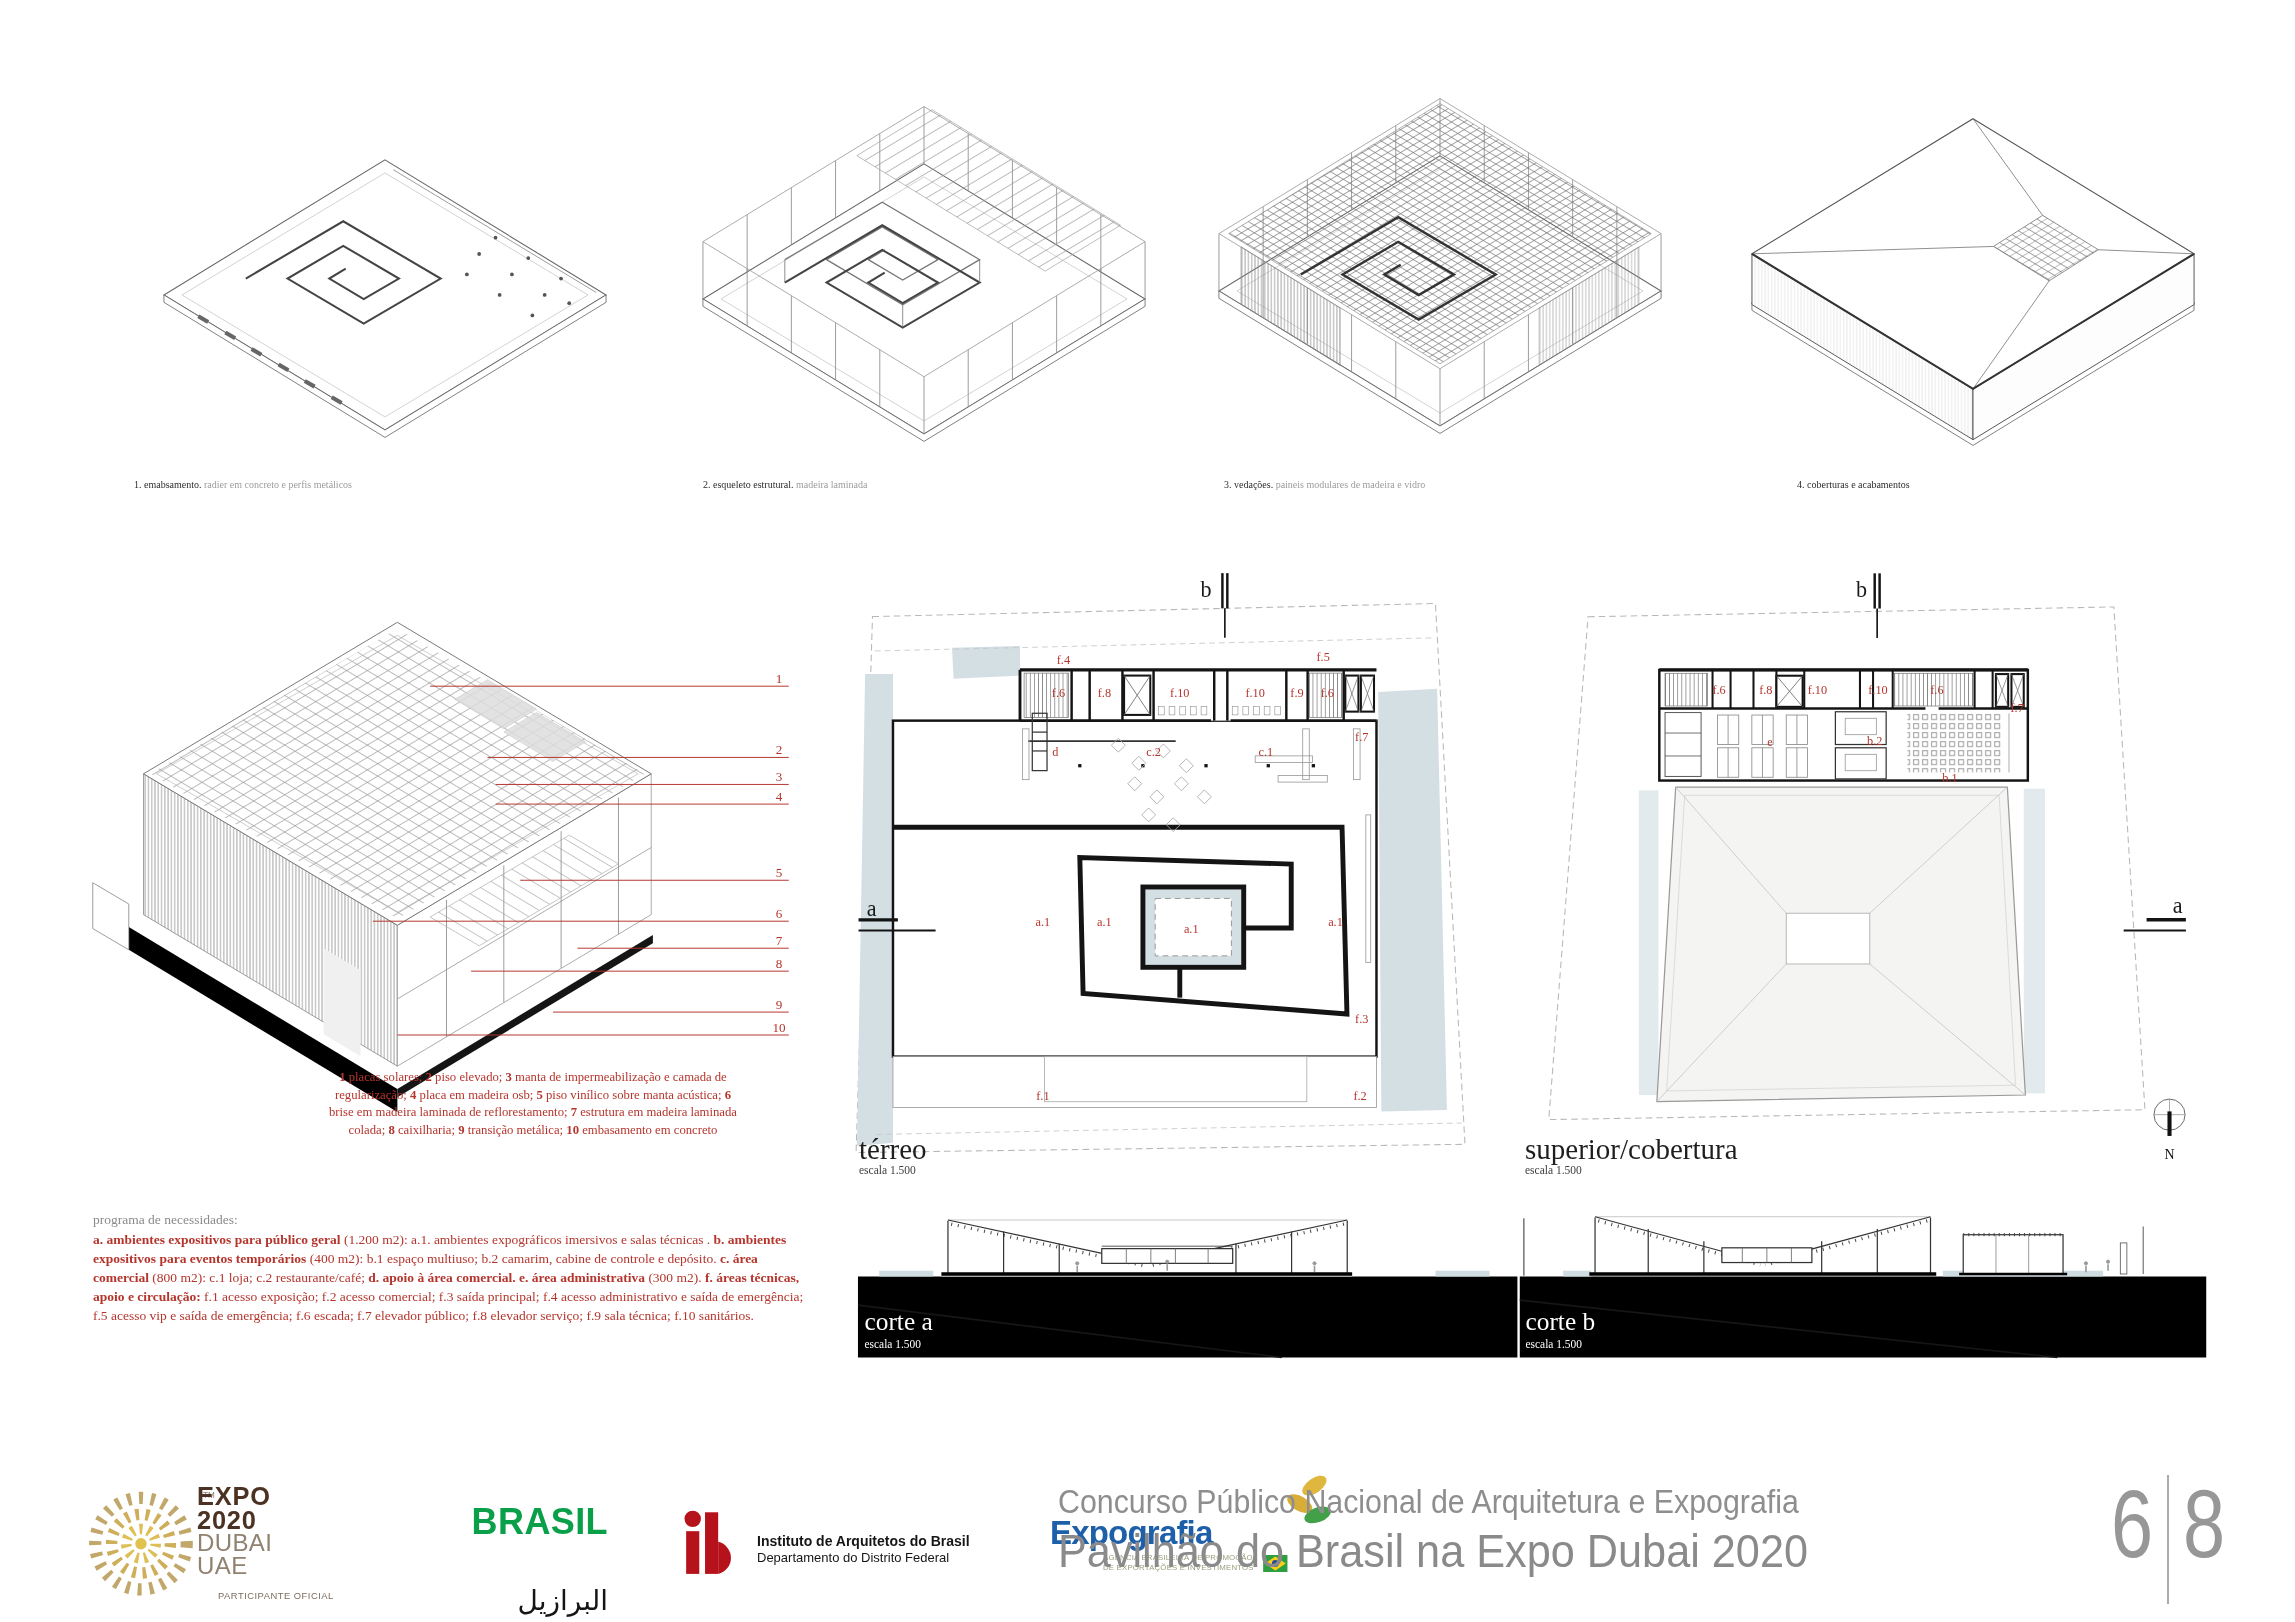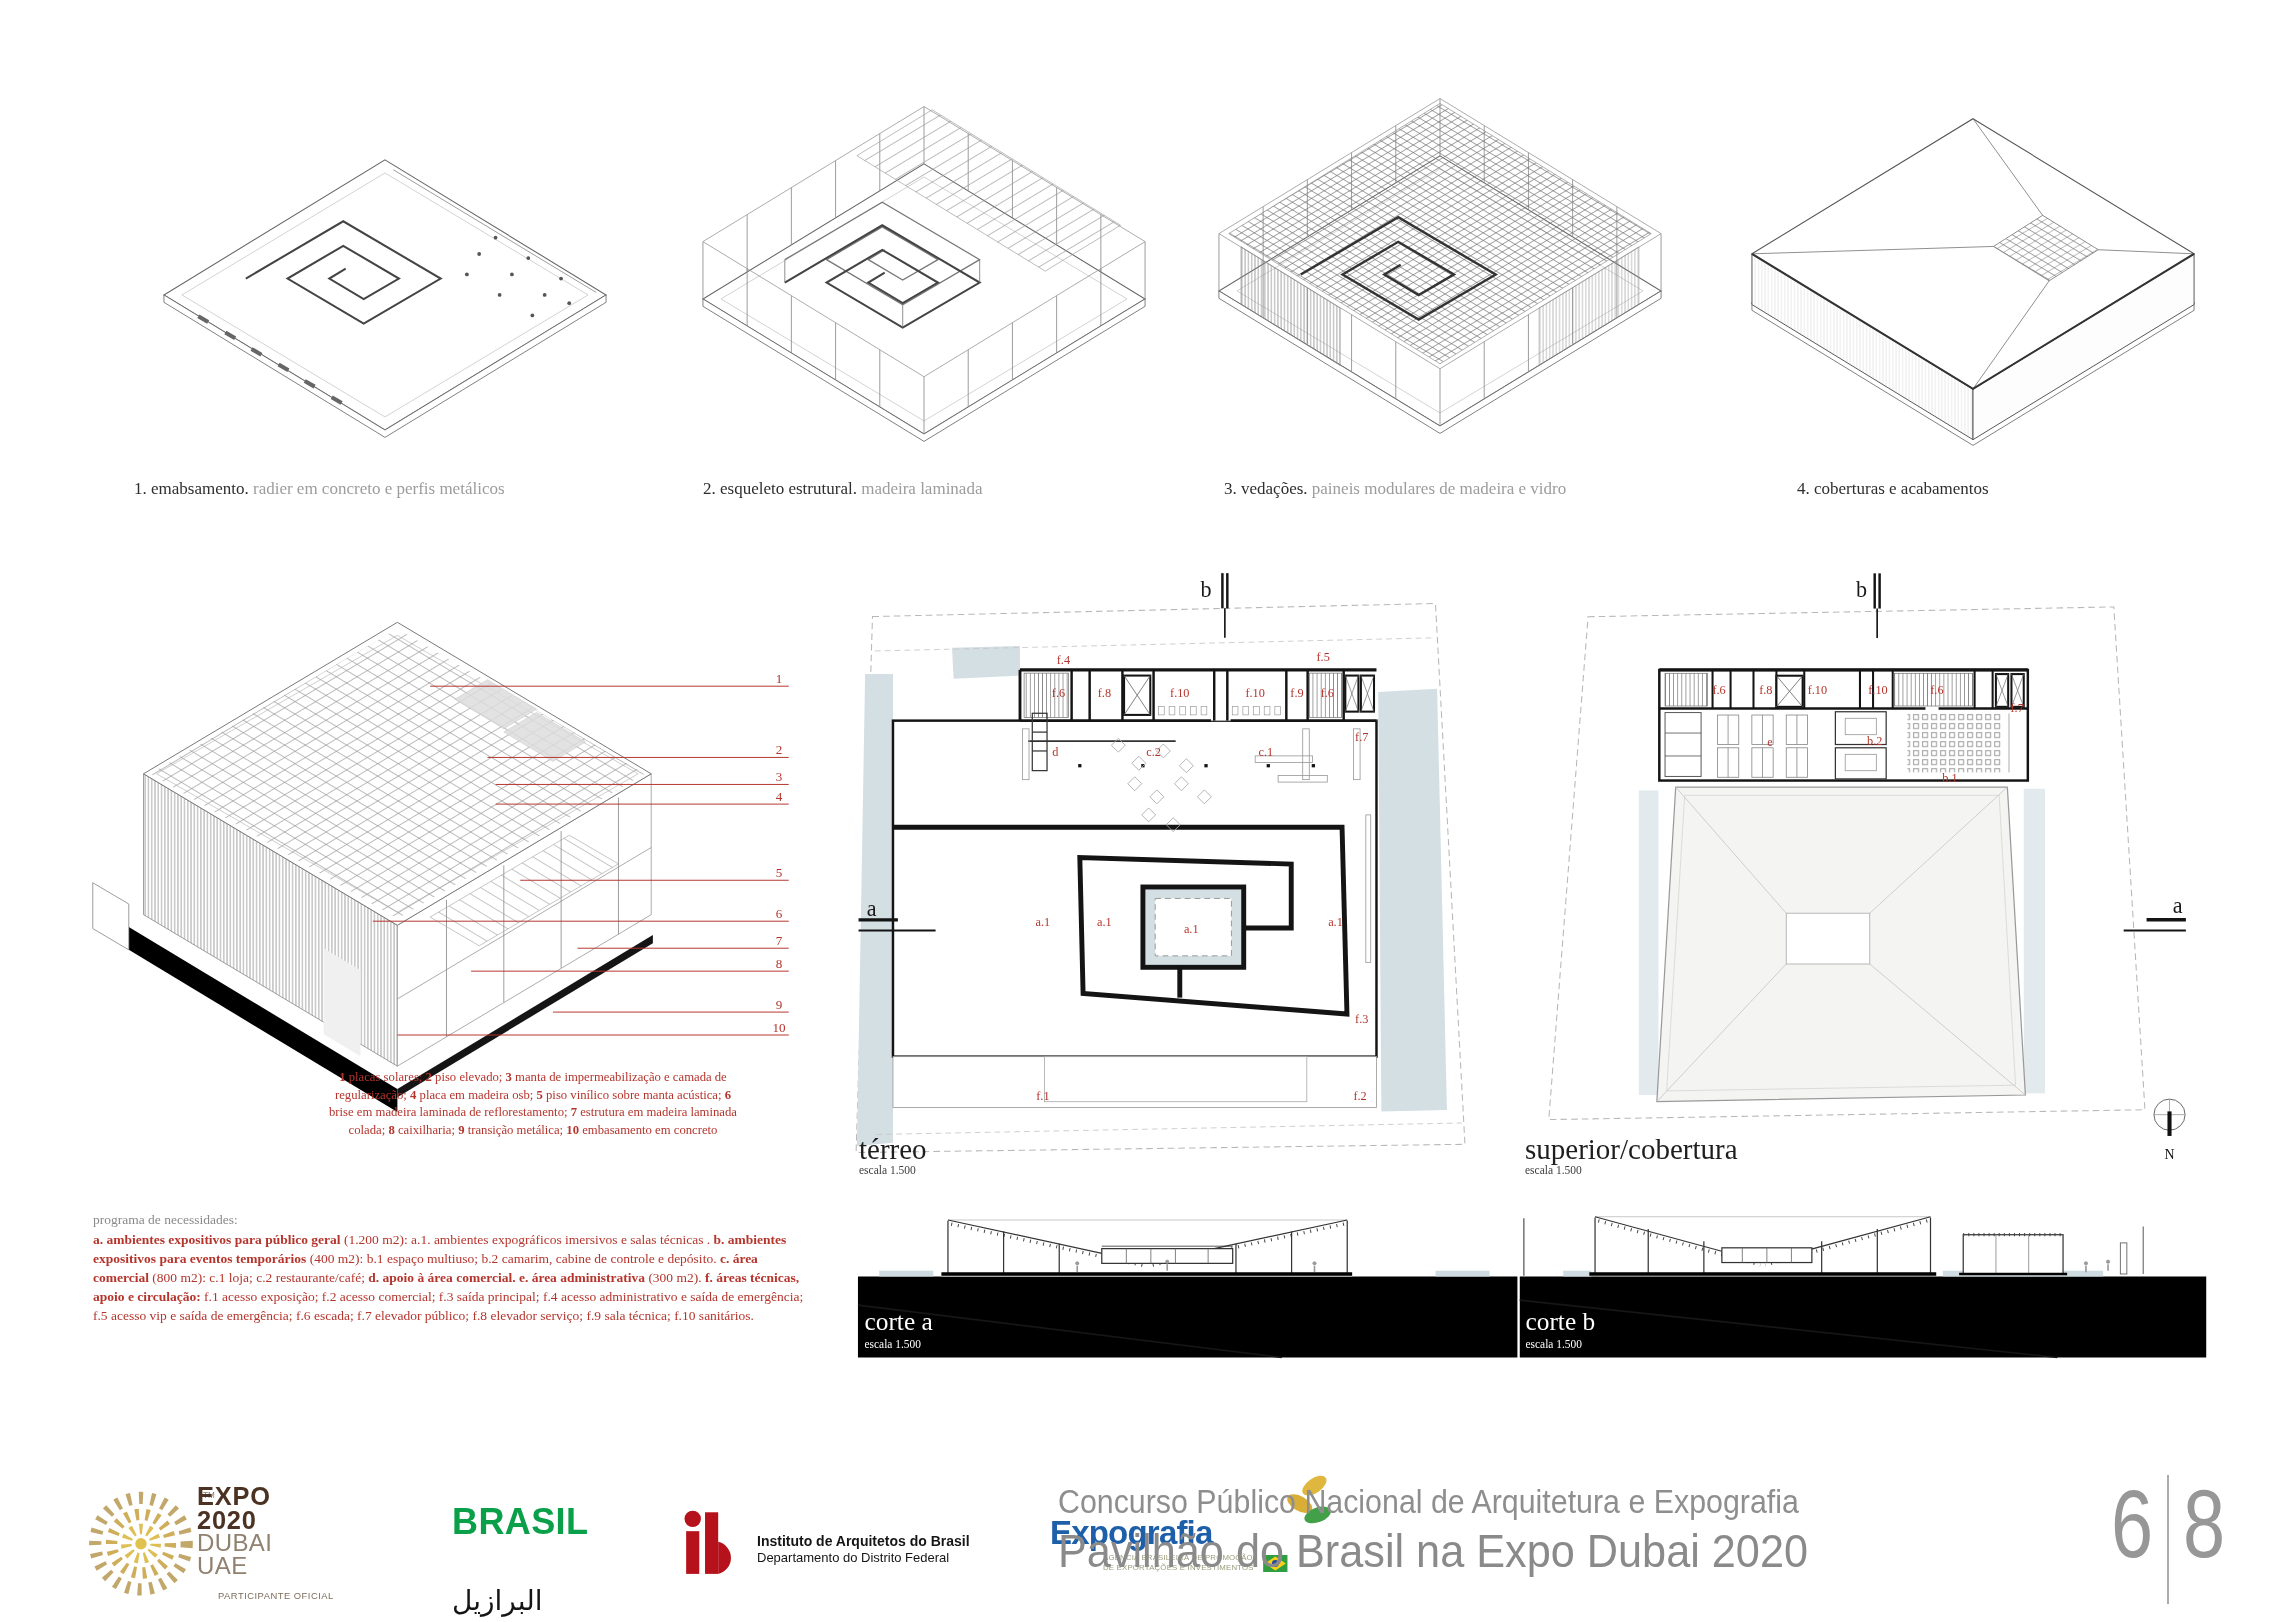--- a/index.html
+++ b/index.html
@@ -1,20 +1,20 @@
 <!DOCTYPE html>
 <html style="font-size:13px"><head>
 <meta charset="utf-8">
 <style>
   html,body{margin:0;padding:0;background:#fff;}
   body{width:2295px;height:1622px;position:relative;overflow:hidden;
        font-family:"Liberation Serif",serif;-webkit-font-smoothing:antialiased;}
   .abs{position:absolute;}
   
-  .axcap{font-size:17px;white-space:nowrap;}
+  .axcap{font-size:10px;white-space:nowrap;}
   .cap-label{color:#2e2e2e;}
   .cap-desc{color:#9c9c9c;}
   
   .legend{width:410px;text-align:center;font-size:12.7px;line-height:1.38;color:#b5352d;}
   .program{width:714px;font-size:13.5px;line-height:1.4;color:#b5352d;}
   .program-heading{color:#8a8a8a;font-size:13.5px;margin-bottom:1.6px;}
   .run-b{font-weight:bold;}
   
   .plan-title{font-size:29px;color:#1e1e1e;line-height:1;}
   .plan-scale{font-size:11.5px;color:#3c3c3c;}
@@ -30,21 +30,21 @@
   .ftitle1{font-family:"Liberation Sans",sans-serif;font-size:33px;color:#8e8e8e;}
   .ftitle2{font-family:"Liberation Sans",sans-serif;font-size:47px;color:#8a8a8a;margin-top:1.6px;}
   .ftitle-wrap{transform:scaleX(.92);transform-origin:left top;white-space:nowrap;}
   .pagenum{font-family:"Liberation Sans",sans-serif;font-size:97px;color:#979797;line-height:1;display:flex;align-items:flex-start;}
   .pagenum span{display:inline-block;transform:scaleX(.78);}
   .pagenum .pndiv{width:1.6px;height:129px;background:#ababab;margin:0 8.2px;transform:none;}
   .expo-text{font-family:"Liberation Sans",sans-serif;line-height:.95;}
   .expo-text .l1{font-size:25.4px;font-weight:bold;color:#4b3222;letter-spacing:0.8px;}
   .expo-text .l2{font-size:24px;color:#91816f;letter-spacing:0.4px;}
   .participante{font-family:"Liberation Sans",sans-serif;font-size:9.4px;color:#7c6c5c;letter-spacing:0.5px;}
-  .brasil{font-family:"Liberation Sans",sans-serif;text-align:left;width:156px;}
+  .brasil{font-family:"Liberation Sans",sans-serif;text-align:right;width:156px;}
   .brasil .lat{font-size:36px;font-weight:bold;color:#0aa04a;letter-spacing:0.4px;line-height:1;}
   .brasil .arb{font-family:"DejaVu Sans",sans-serif;font-size:28px;color:#151515;line-height:1.2;margin-top:44px;}
   .iab-text{font-family:"Liberation Sans",sans-serif;color:#151515;}
   .iab-text .l1{font-size:14px;font-weight:bold;margin-top:9px;}
   .iab-text .l2{font-size:13px;margin-top:1px;}
   .apex-name{font-family:"Liberation Sans",sans-serif;font-size:33px;font-weight:bold;color:#1d5fa9;letter-spacing:-0.8px;}
   .apex-sub{font-family:"Liberation Sans",sans-serif;font-size:7.8px;color:#9b9b7d;line-height:1.25;letter-spacing:0.2px;}
 </style>
 </head>
 <body>

